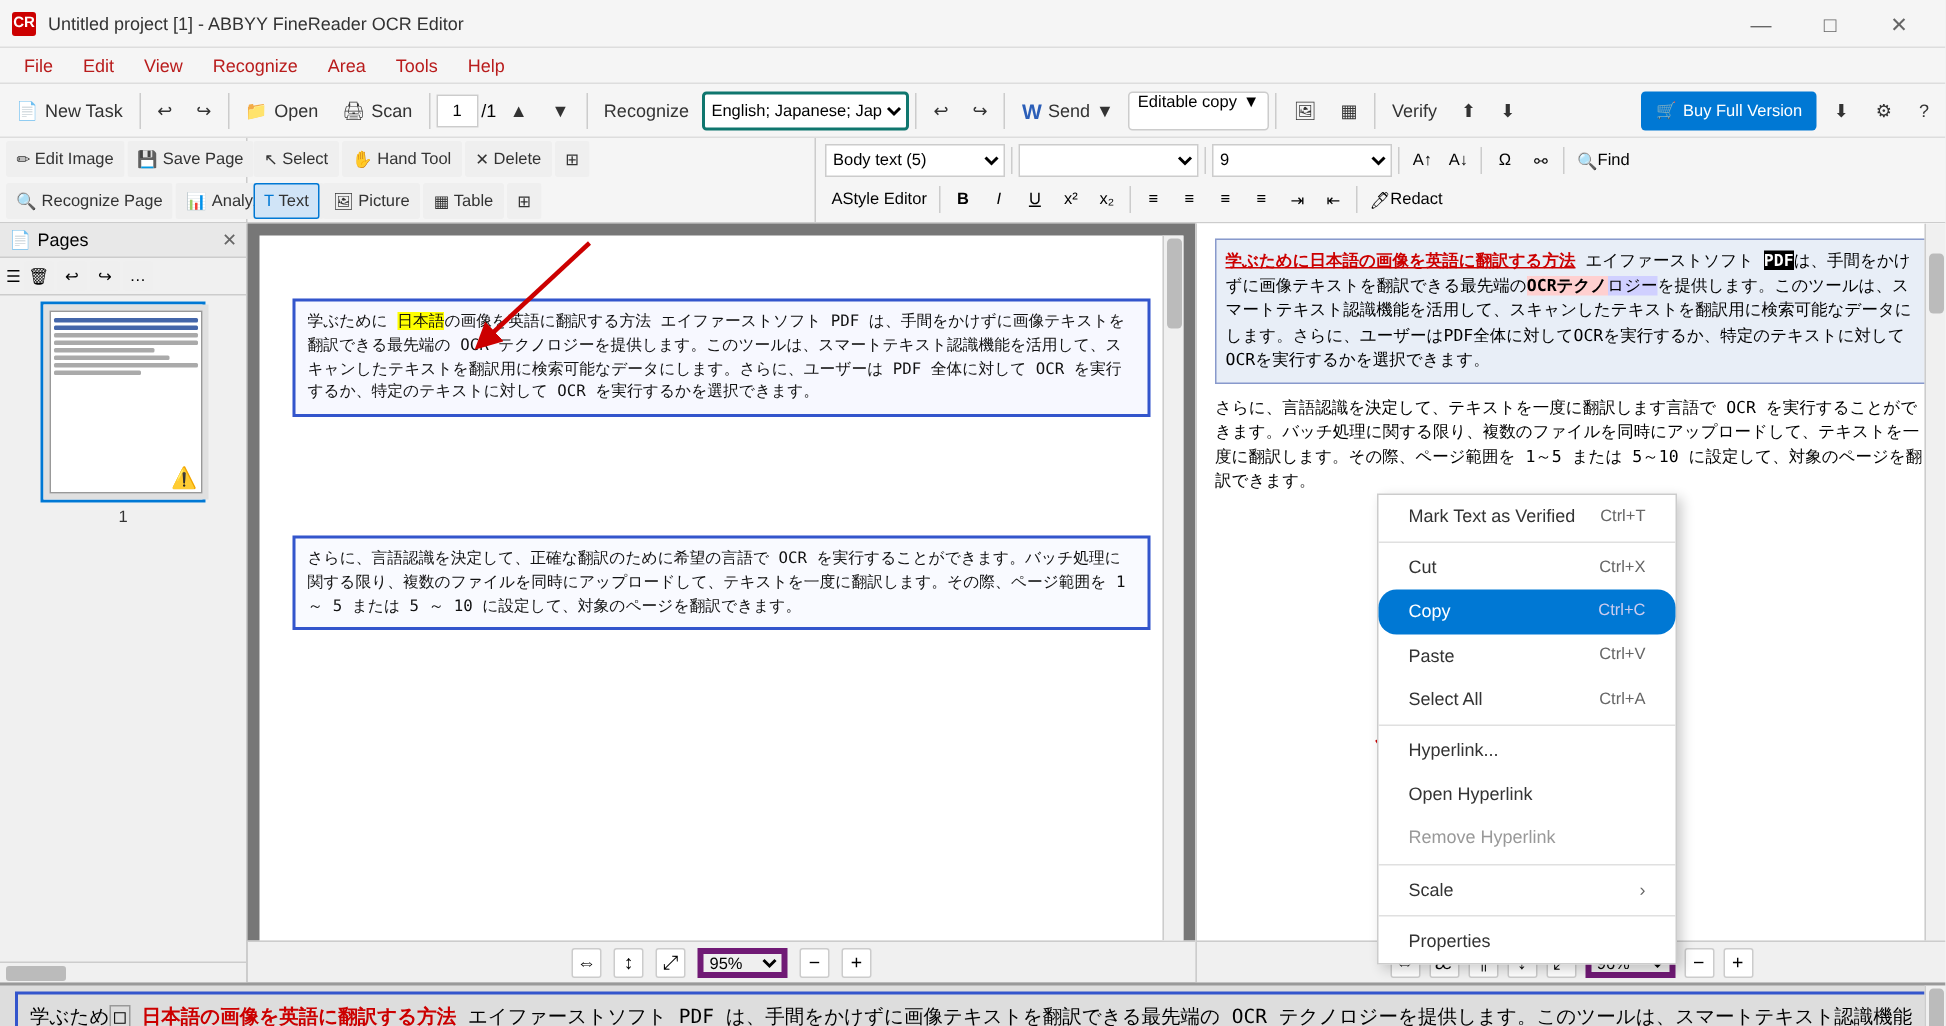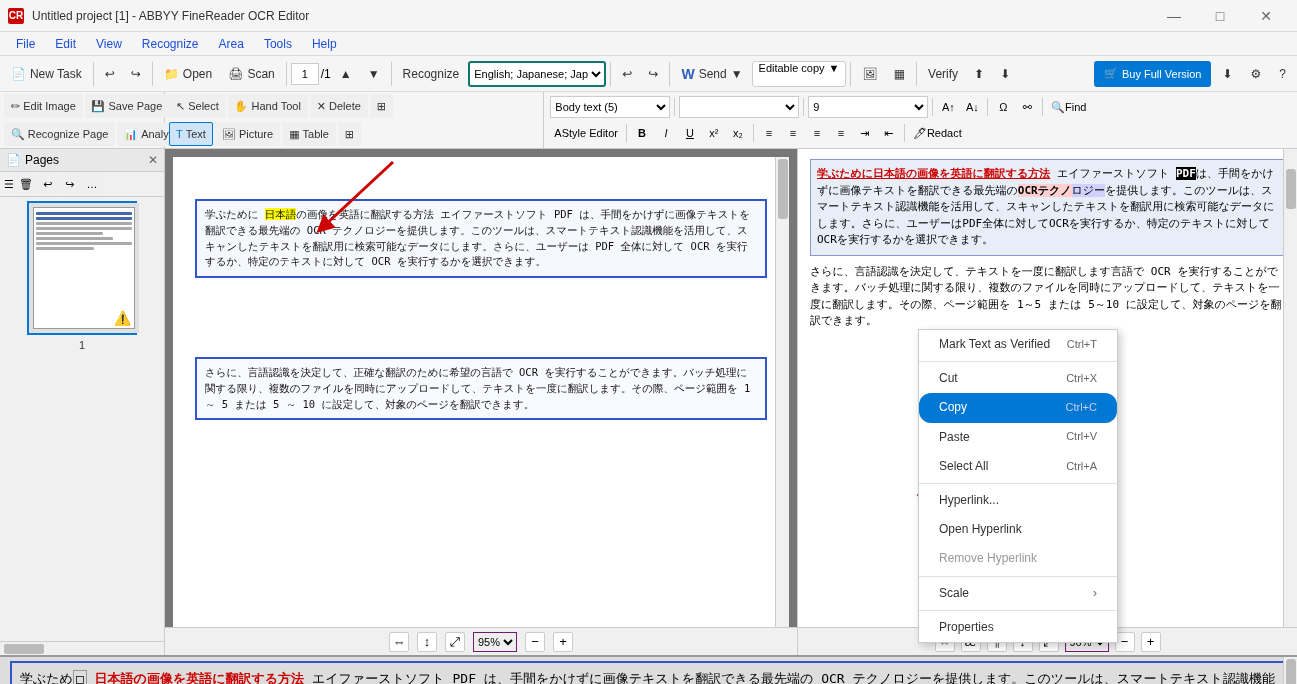--- a/index.html
+++ b/index.html
@@ -23,21 +23,21 @@
     
     .menu-bar {
       background: #f5f5f5;
       height: 24px;
       display: flex;
       align-items: center;
       padding: 0 8px;
       border-bottom: 1px solid #ddd;
       gap: 4px;
     }
-    .menu-item { padding: 2px 8px; font-size: 12px; color: #1d4ed8; cursor: pointer; height: 22px; display: flex; align-items: center; }
+    .menu-item { padding: 2px 8px; font-size: 12px; color: #b91c1c; cursor: pointer; height: 22px; display: flex; align-items: center; }
 
     
     .toolbar {
       background: #f5f5f5;
       height: 36px;
       display: flex;
       align-items: center;
       padding: 0 4px;
       border-bottom: 1px solid #ddd;
       gap: 2px;
@@ -148,21 +148,21 @@
       background: #e8e8e8;
       border-bottom: 1px solid #ccc;
       font-size: 12px;
       font-weight: 500;
     }
     .panel-header-close { margin-left: auto; cursor: pointer; font-size: 12px; color: #666; }
     .panel-toolbar { display: flex; align-items: center; gap: 2px; padding: 2px 4px; border-bottom: 1px solid #ccc; }
     .pt-btn { width: 20px; height: 20px; display: flex; align-items: center; justify-content: center; cursor: pointer; font-size: 11px; border: 1px solid transparent; border-radius: 2px; }
     .panel-content { flex: 1; overflow: auto; padding: 4px; }
     .thumb-label { text-align: center; font-size: 11px; color: #333; }
-    .zoom-select { height: 20px; border: 1px solid #701a75; font-size: 11px; width: 44px; }
+    .zoom-select { height: 20px; border: 4px solid #701a75; font-size: 11px; width: 60px; }
     .zoom-btn { width: 20px; height: 20px; display: flex; align-items: center; justify-content: center; cursor: pointer; border: 1px solid #ccc; border-radius: 2px; background: white; font-size: 13px; }
 
     
     .right-panel {
       width: 500px;
       background: #f8f8f8;
       border-left: 1px solid #ccc;
       display: flex;
       flex-direction: column;
       position: relative;

